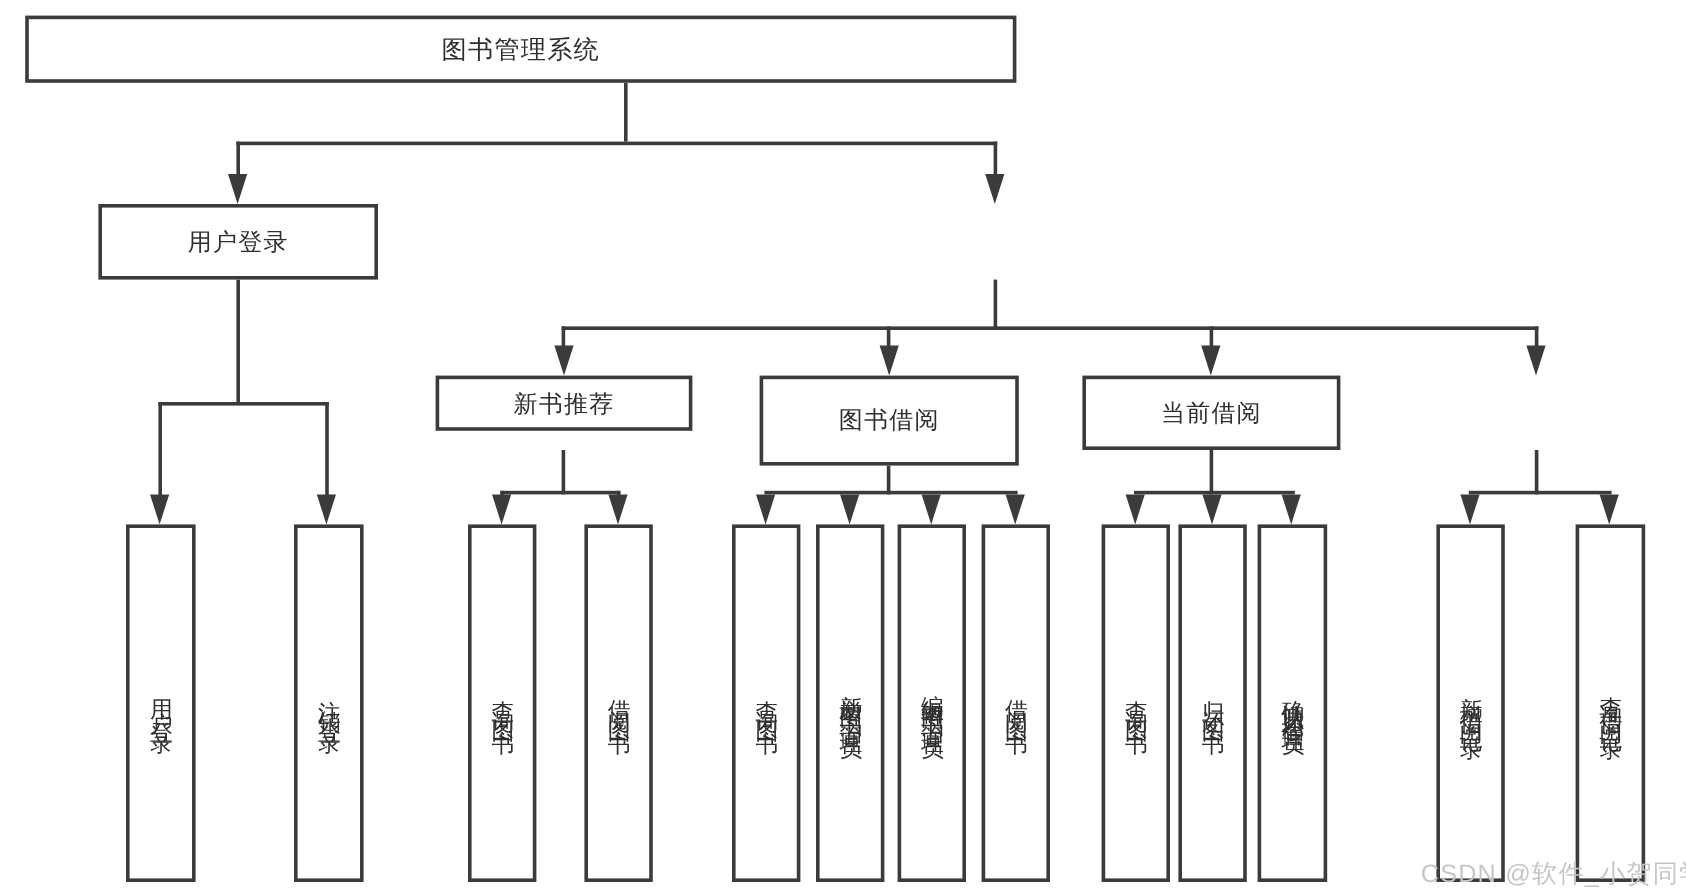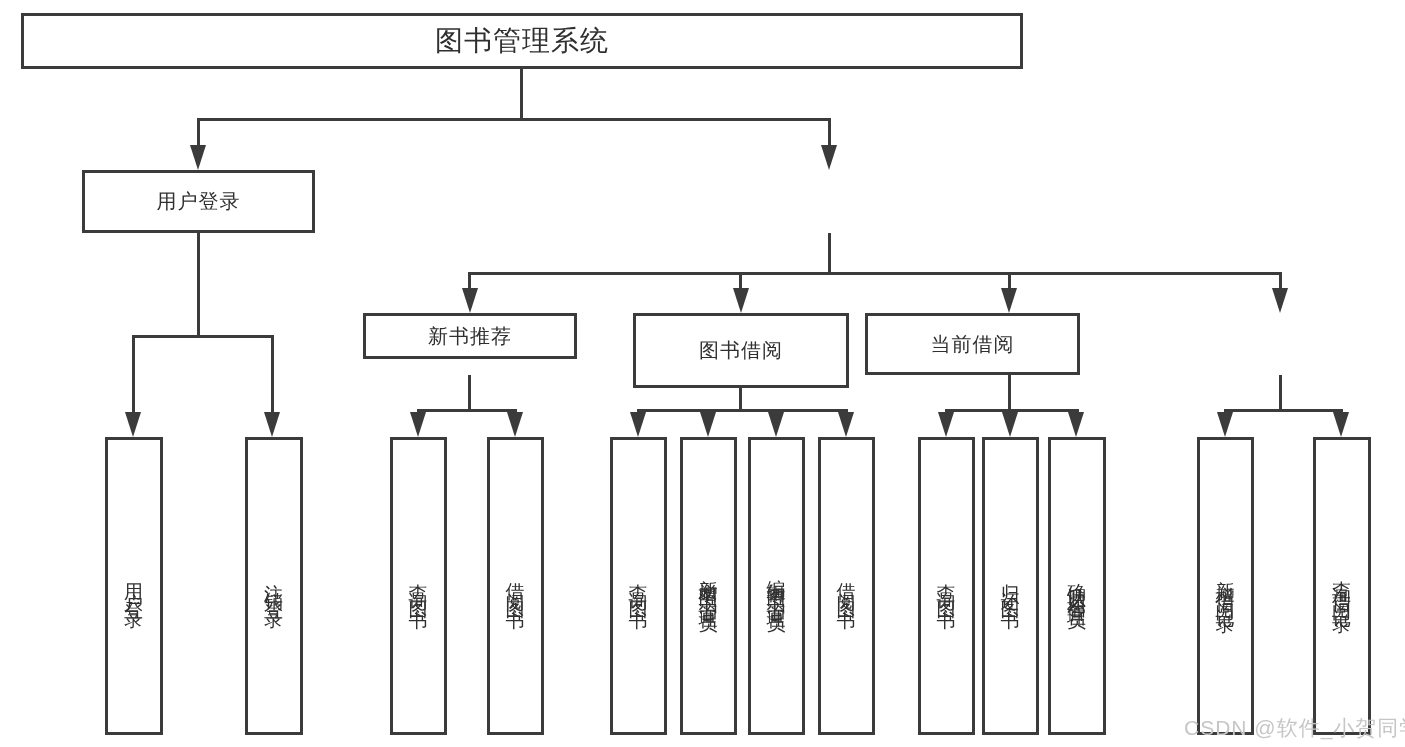--- a/index.html
+++ b/index.html
@@ -59,21 +59,21 @@
     letter-spacing:1px;
     white-space:nowrap;
     z-index:6;
   }
 </style>
 </head>
 <body>
 
 <div class="canvas">
 
-  <div class="nbox" style="left:21px;top:13px;width:1002px;height:56px;font-size:28px;">图书管理系统</div>
+  <div class="nbox" style="left:21px;top:13px;width:826px;height:56px;font-size:21px;">图书管理系统</div>
 
   <div class="v" style="left:520px;top:69px;height:49px;"></div>
   <div class="h" style="left:197px;top:118px;width:634px;"></div>
   <div class="v" style="left:197px;top:118px;height:31px;"></div>
   <div class="v" style="left:828px;top:118px;height:31px;"></div>
   <div class="ah" style="left:190px;top:145px;"></div>
   <div class="ah" style="left:821px;top:145px;"></div>
 
   <div class="nbox" style="left:82px;top:170px;width:233px;height:63px;">用户登录</div>
 
@@ -90,21 +90,21 @@
   <div class="v" style="left:739px;top:272px;height:19px;"></div>
   <div class="v" style="left:1008px;top:272px;height:19px;"></div>
   <div class="v" style="left:1279px;top:272px;height:19px;"></div>
   <div class="ah" style="left:462px;top:288px;"></div>
   <div class="ah" style="left:733px;top:288px;"></div>
   <div class="ah" style="left:1001px;top:288px;"></div>
   <div class="ah" style="left:1272px;top:288px;"></div>
 
   <div class="nbox" style="left:363px;top:313px;width:214px;height:46px;text-align:center;">新书推荐</div>
   <div class="nbox" style="left:633px;top:313px;width:216px;height:75px;">图书借阅</div>
-  <div class="nbox" style="left:865px;top:313px;width:215px;height:62px;">当前借阅</div>
+  <div class="nbox" style="left:902px;top:313px;width:215px;height:62px;">当前借阅</div>
 
   <div class="v" style="left:468px;top:375px;height:37px;"></div>
   <div class="h" style="left:417px;top:409px;width:100px;"></div>
   <div class="v" style="left:417px;top:409px;height:8px;"></div>
   <div class="v" style="left:514px;top:409px;height:8px;"></div>
   <div class="ah" style="left:410px;top:412px;"></div>
   <div class="ah" style="left:507px;top:412px;"></div>
 
   <div class="v" style="left:739px;top:375px;height:37px;"></div>
   <div class="h" style="left:637px;top:409px;width:211px;"></div>

